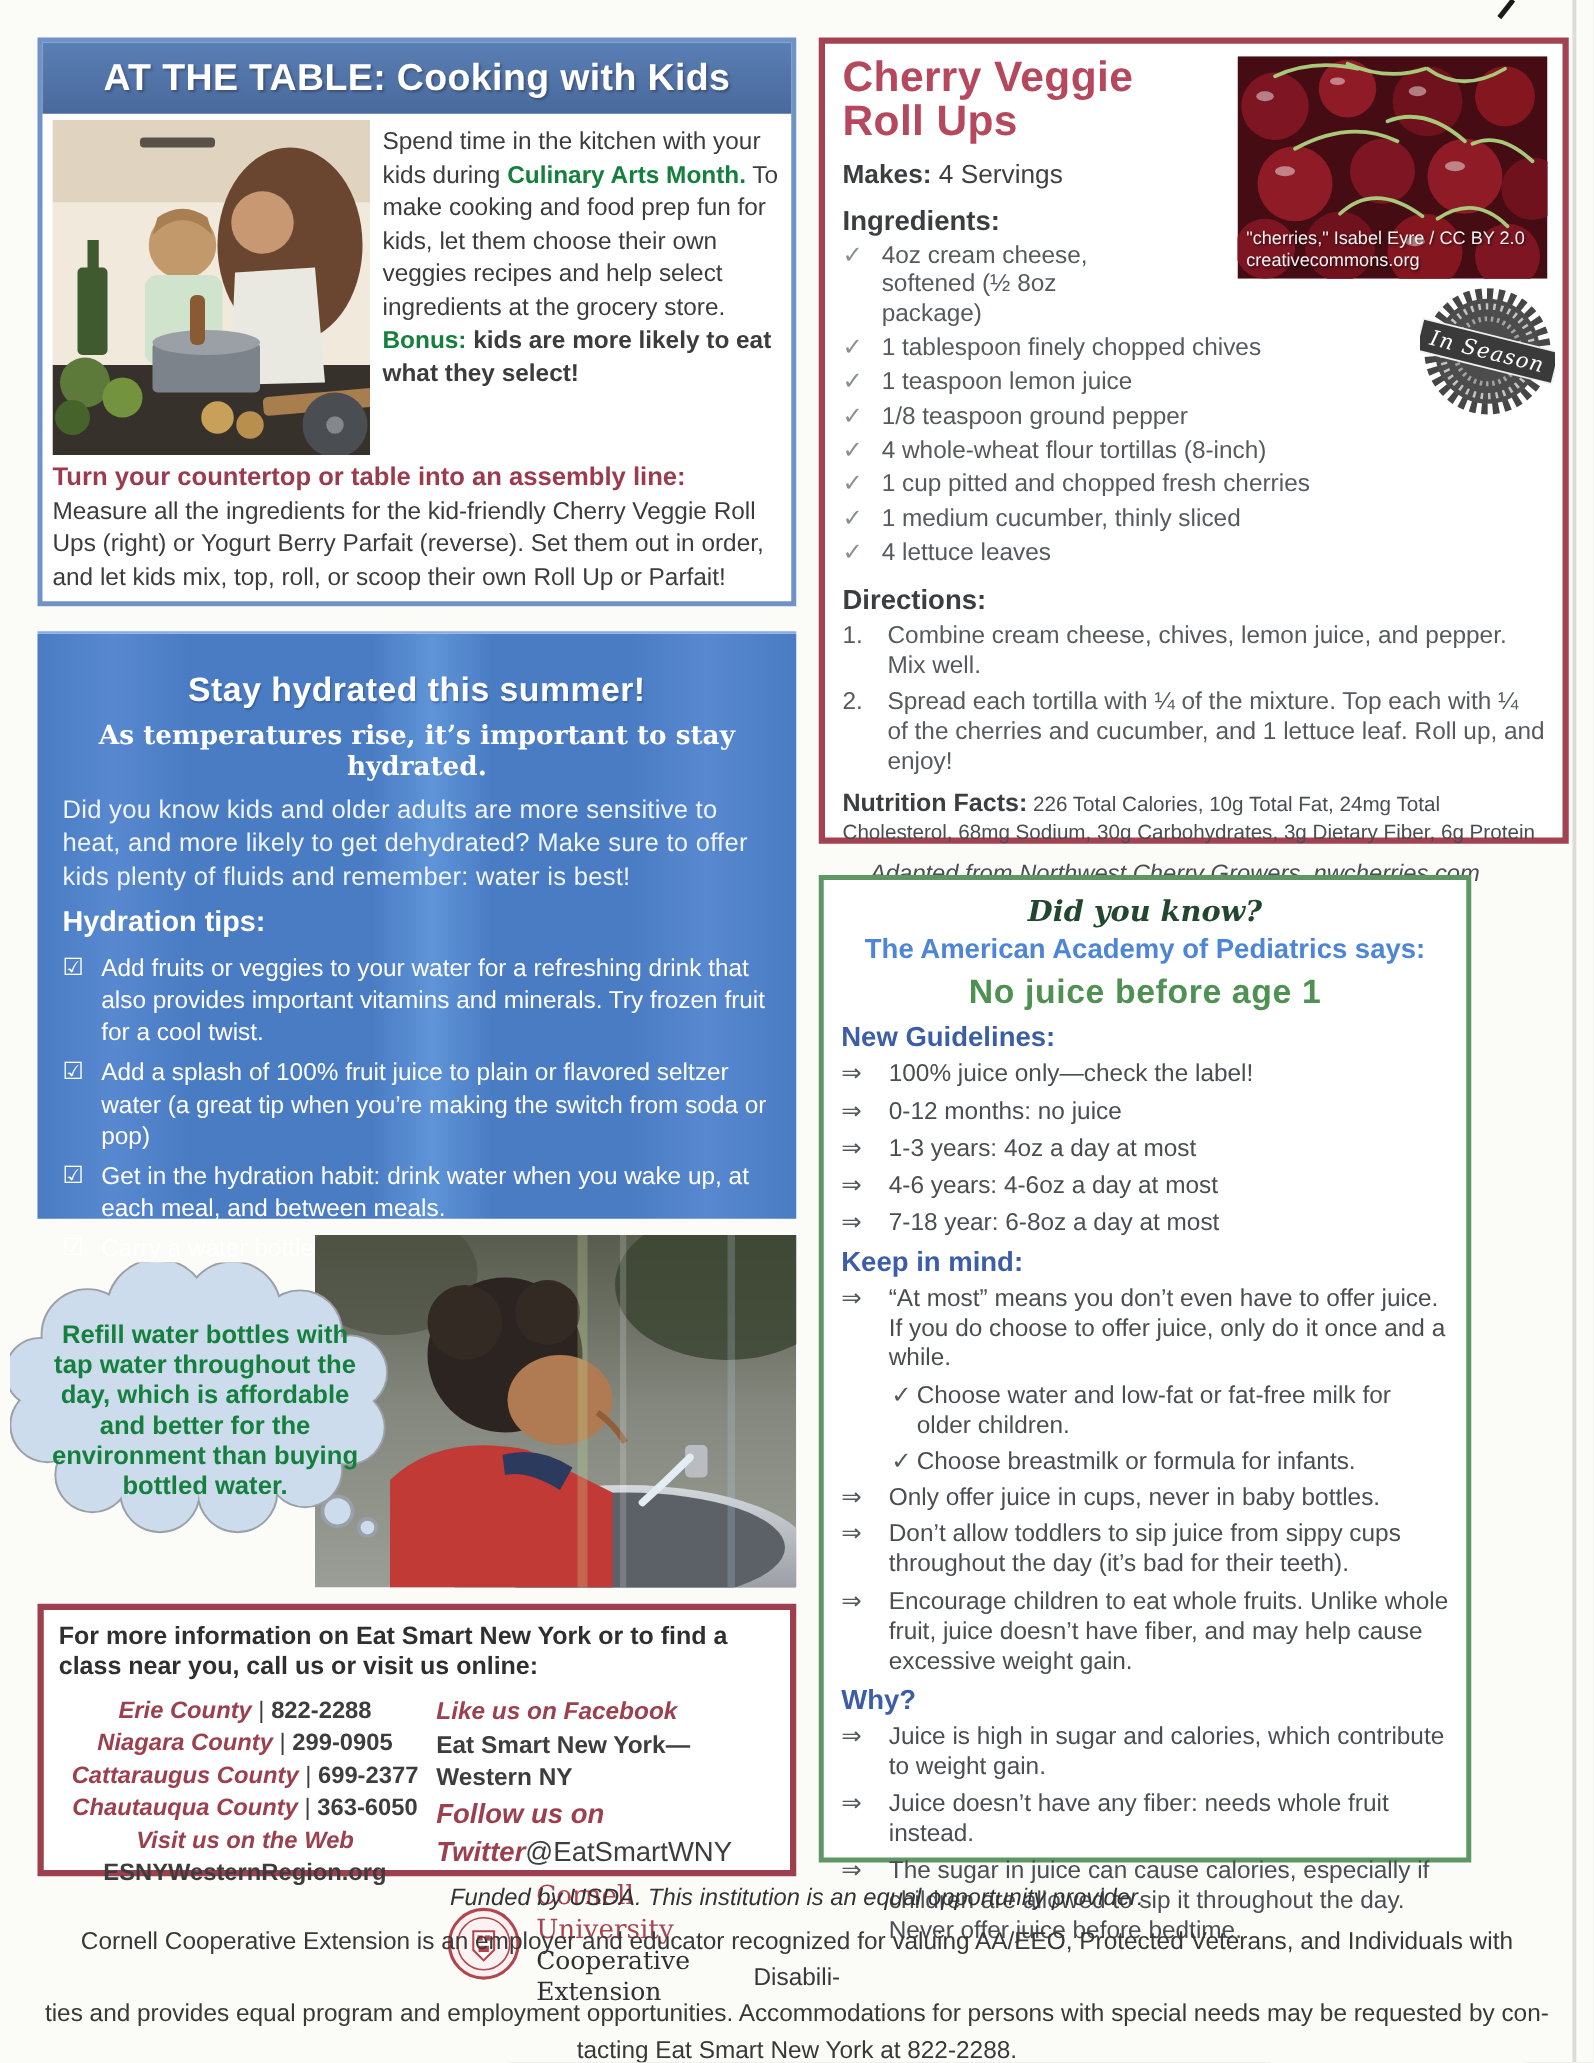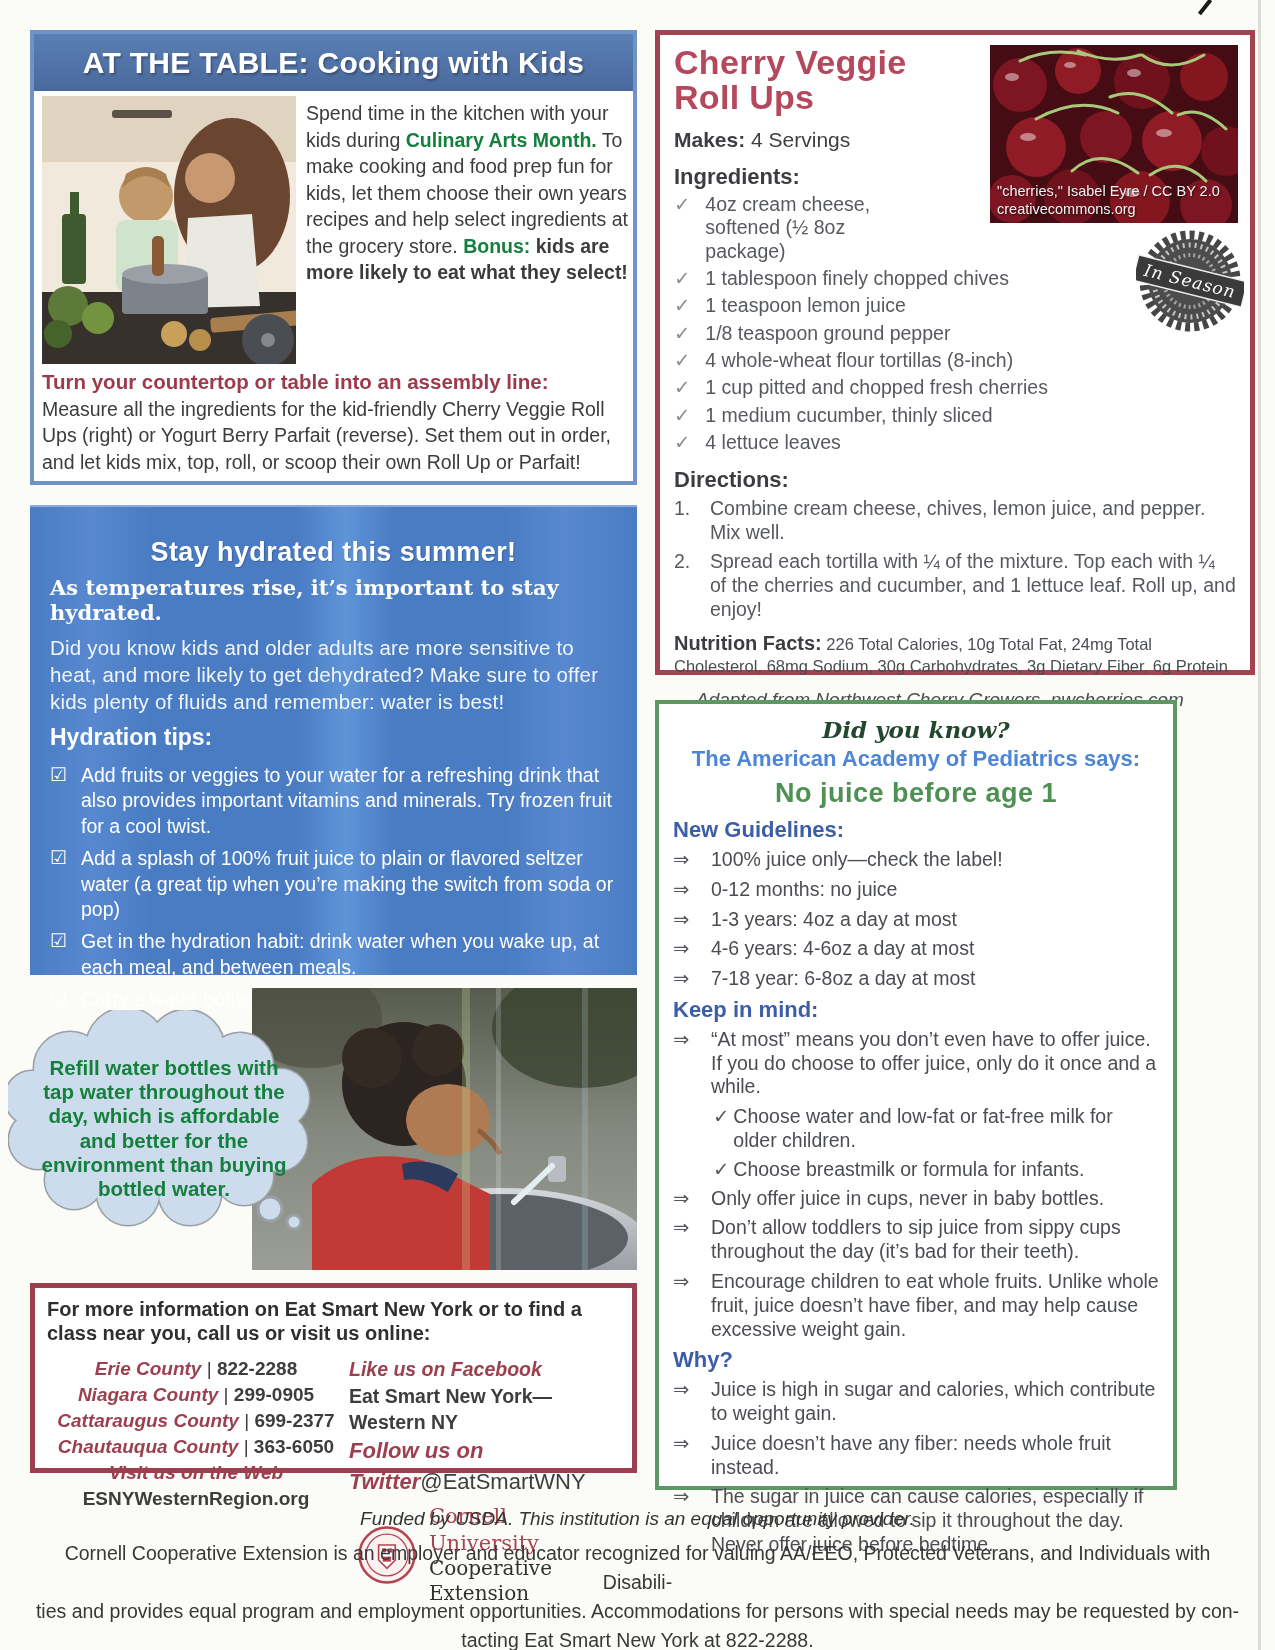--- a/index.html
+++ b/index.html
@@ -25,35 +25,35 @@
   .assembly-h{font-size:20.5px;font-weight:bold;color:#9c3a4e;margin-bottom:2px;}
   .assembly-b{font-size:19.5px;line-height:1.35;color:#3c3c3c;}
 
   
   .sec-hyd{left:30px;top:505px;width:607px;height:470px;color:#fff;padding:30px 20px;
      background:linear-gradient(90deg,#4a7cc3 0%,#5889d0 10%,#4a7cc3 20%,#4a7cc3 44%,#5f94d8 52%,
        #4a7cc3 60%,#4a7cc3 78%,#5889d0 88%,#4a7cc3 100%);
      border-top:2px solid #8cacdb;}
   .hyd-title{text-align:center;font-size:27px;font-weight:bold;letter-spacing:.4px;margin-bottom:7px;
      text-shadow:1px 1px 1px rgba(30,50,90,.35);}
-  .hyd-sub{font-family:"DejaVu Serif",serif;font-weight:bold;font-size:21px;margin-bottom:9px;}
+  .hyd-sub{text-align:center;font-family:"DejaVu Serif",serif;font-weight:bold;font-size:21px;margin-bottom:9px;}
   .hyd-body{font-size:20.5px;line-height:1.32;color:#f0f5fc;letter-spacing:.2px;margin-bottom:9px;}
   .hyd-tips-h{font-size:23px;font-weight:bold;margin:4px 0 12px;}
   .hyd-list{list-style:none;margin:0;padding:0;}
   .hyd-list li{display:flex;gap:11px;font-size:19.5px;line-height:1.3;margin-bottom:7px;}
   .hyd-list .mk{flex:0 0 20px;font-size:19px;}
 
   
   .photo-fountain{left:252px;top:988px;width:385px;height:282px;}
   .bubble{left:8px;top:1010px;width:312px;height:220px;}
   .bubble-text{position:absolute;left:32px;top:46px;width:248px;text-align:center;font-weight:bold;
      font-size:20.5px;line-height:1.18;color:#15803d;}
 
   
-  .sec-contact{left:30px;top:1283px;width:607px;height:190px;border:5px solid #9c3f4e;background:#fff;
+  .sec-contact{left:30px;top:1283px;width:607px;height:218px;border:5px solid #9c3f4e;background:#fff;
      padding:9px 12px;}
   .contact-h{font-size:20px;font-weight:bold;color:#2f2f2f;line-height:1.22;margin-bottom:10px;}
   .contact-cols{display:flex;}
   .ccol-l{width:298px;text-align:center;}
   .county{font-size:19px;line-height:1.37;color:#3d3d3d;}
   .cname{color:#9c3f4e;font-weight:bold;font-style:italic;}
   .cphone{font-weight:bold;color:#3d3d3d;}
   .weblabel{font-size:19px;color:#9c3f4e;font-weight:bold;font-style:italic;line-height:1.37;}
   .weburl{font-size:19px;font-weight:bold;color:#3d3d3d;line-height:1.37;}
   .ccol-r{flex:1;padding-left:4px;}
@@ -145,21 +145,21 @@
       <circle cx="56" cy="222" r="16" fill="#74933f"></circle>
       <circle cx="16" cy="238" r="14" fill="#47632c"></circle>
       <circle cx="132" cy="238" r="13" fill="#c8a05a"></circle>
       <circle cx="158" cy="244" r="11" fill="#b98f4e"></circle>
       <rect x="168" y="222" width="100" height="15" rx="4" fill="#a97e4e" transform="rotate(-5 168 222)"></rect>
       <circle cx="226" cy="244" r="26" fill="#4a4e52"></circle>
       <circle cx="226" cy="244" r="7" fill="#84888c"></circle>
     </svg>
 
     <div class="abs intro">
-      <span>Spend time in the kitchen with your kids during </span><span class="mar-bold">Culinary Arts Month.</span><span> To make cooking and food prep fun for kids, let them choose their own years recipes and help select ingredients at the grocery store. </span><span class="mar-bold">Bonus:</span><span class="dark-bold"> kids are more likely to eat what they select!</span>
+      <span>Spend time in the kitchen with your kids during </span><span class="mar-bold">Culinary Arts Month.</span><span> To make cooking and food prep fun for kids, let them choose their own veggies recipes and help select ingredients at the grocery store. </span><span class="mar-bold">Bonus:</span><span class="dark-bold"> kids are more likely to eat what they select!</span>
     </div>
 
     <div class="abs assembly">
       <div class="assembly-h">Turn your countertop or table into an assembly line:</div>
       <div class="assembly-b">Measure all the ingredients for the kid-friendly Cherry Veggie Roll Ups (right) or Yogurt Berry Parfait (reverse). Set them out in order, and let kids mix, top, roll, or scoop their own Roll Up or Parfait!</div>
     </div>
   </div>
 
   <div class="abs sec-hyd">
     <div class="hyd-title">Stay hydrated this summer!</div>

